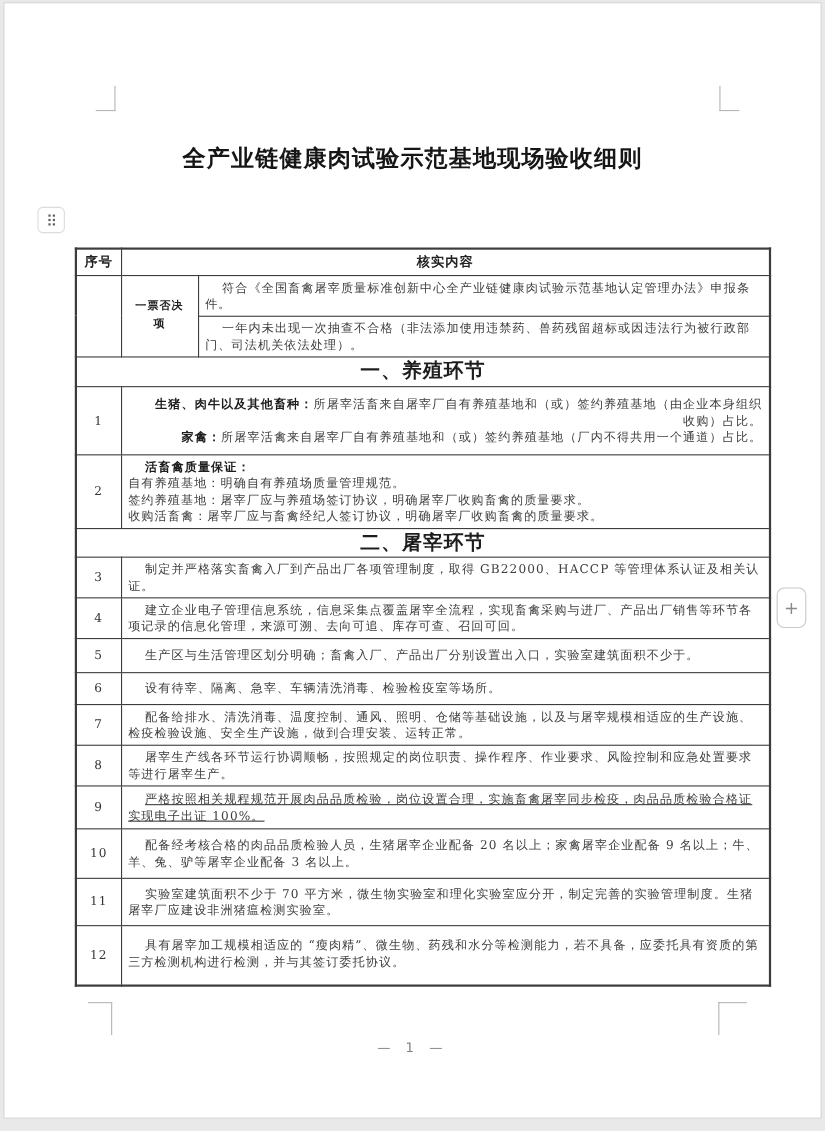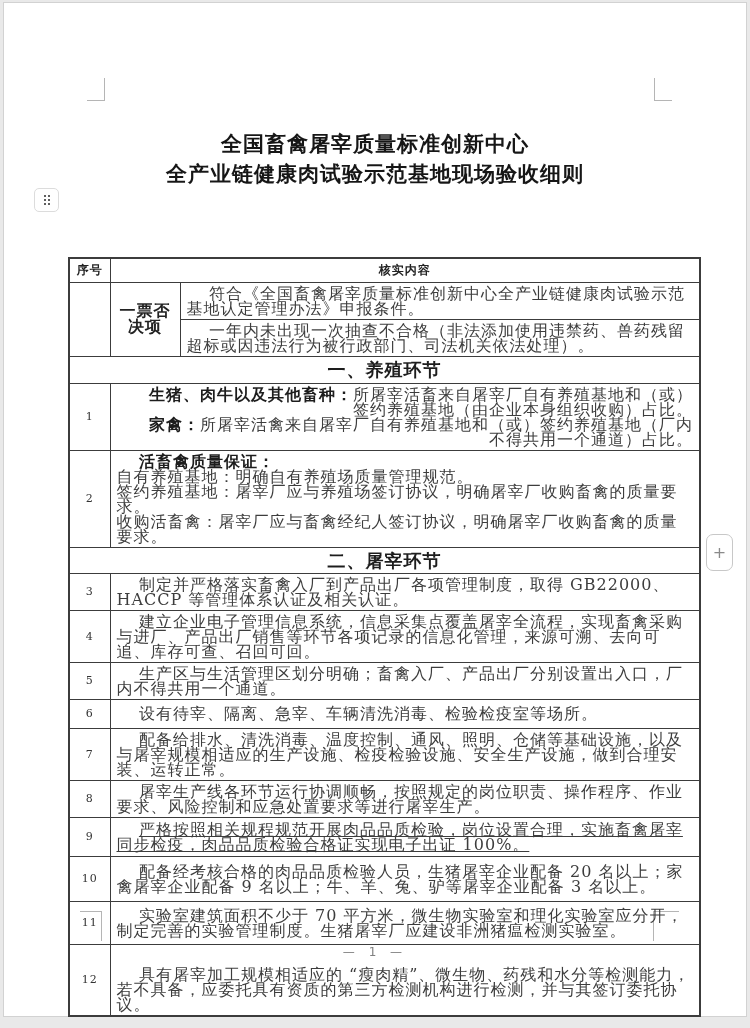--- a/index.html
+++ b/index.html
@@ -49,65 +49,64 @@
     font-size:16px; color:#8a8a8a; cursor:pointer;
   }
   
   .doc-table {
     position:absolute; left:64px; top:222px; width:633px;
     border-collapse:collapse;
     table-layout:fixed;
   }
   .doc-table td {
     border:1px solid #3c3c3c;
-    font-size:16px; line-height:15px; letter-spacing:1px;
+    font-size:11px; line-height:15px; letter-spacing:1px;
     color:#3d3d3d; vertical-align:middle;
   }
-  .doc-table { border:2px solid #3c3c3c;margin-top:32px; }
+  .doc-table { border:2px solid #3c3c3c; }
   col.c-num { width:41px; }
   col.c-sub { width:70px; }
   td.num-cell { text-align:center; font-size:11px; color:#333; }
   td.hdr {
     font-family:"DejaVu Sans","Liberation Sans",sans-serif;
     font-weight:bold; font-size:12px; text-align:center;
     color:#222; height:24px; letter-spacing:1px;
   }
   td.veto-label {
     font-family:"DejaVu Sans","Liberation Sans",sans-serif;
-    font-weight:bold; font-size:16px; text-align:center; color:#222;
+    font-weight:bold; font-size:10px; text-align:center; color:#222;
     padding:2px 8px; line-height:16px;
   }
   td.section {
     font-family:"DejaVu Sans","Liberation Sans",sans-serif;
     font-weight:bold; font-size:18px; text-align:center; color:#1d1d1d;
     height:26px; letter-spacing:1px;
   }
   td.content { padding:3px 6px; }
   td.content p { text-indent:1.4em; }
   td.content p.noindent { text-indent:0; }
   .lead {
     font-family:"DejaVu Sans","Liberation Sans",sans-serif;
     font-weight:bold; color:#1d1d1d;
   }
-  td.v-top { vertical-align:top; padding-top:22px; }
+  td.v-top { vertical-align:top; padding-top:10px; }
   
   .page-num {
     position:absolute; left:0; top:942px; width:100%;
     text-align:center; color:#808080;
     font-size:12px; letter-spacing:5px;
     font-family:"DejaVu Sans","Liberation Sans",sans-serif;
   }
 </style>
 </head>
 <body>
 
 <div class="page">
 
   <div class="doc-title">
-    <div>全国畜禽屠宰质量标准创新中心</div>
     <div>全产业链健康肉试验示范基地现场验收细则</div>
   </div>
 
   <div class="mark mark-tl"></div>
   <div class="mark mark-tr"></div>
   <div class="mark mark-bl"></div>
   <div class="mark mark-br"></div>
 
   <table class="doc-table">
     <colgroup>
@@ -169,21 +168,21 @@
     </tr>
     <tr>
       <td class="num-cell">4</td>
       <td class="content" colspan="2" style="height:36px;">
         <p>建立企业电子管理信息系统，信息采集点覆盖屠宰全流程，实现畜禽采购与进厂、产品出厂销售等环节各项记录的信息化管理，来源可溯、去向可追、库存可查、召回可回。</p>
       </td>
     </tr>
     <tr>
       <td class="num-cell">5</td>
       <td class="content" colspan="2" style="height:31px;">
-        <p>生产区与生活管理区划分明确；畜禽入厂、产品出厂分别设置出入口，厂内不得共用一个通道。</p>
+        <p>生产区与生活管理区划分明确；畜禽入厂、产品出厂分别设置出入口，实验室建筑面积不少于。</p>
       </td>
     </tr>
     <tr>
       <td class="num-cell">6</td>
       <td class="content" colspan="2" style="height:29px;">
         <p>设有待宰、隔离、急宰、车辆清洗消毒、检验检疫室等场所。</p>
       </td>
     </tr>
     <tr>
       <td class="num-cell">7</td>

